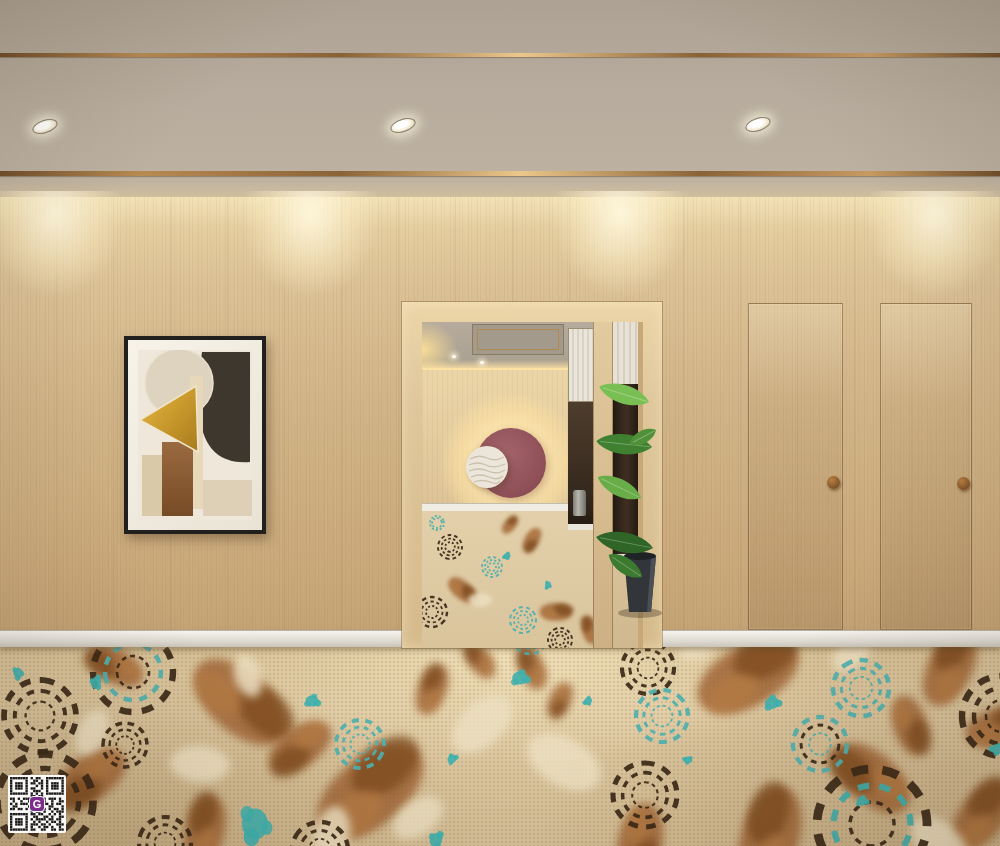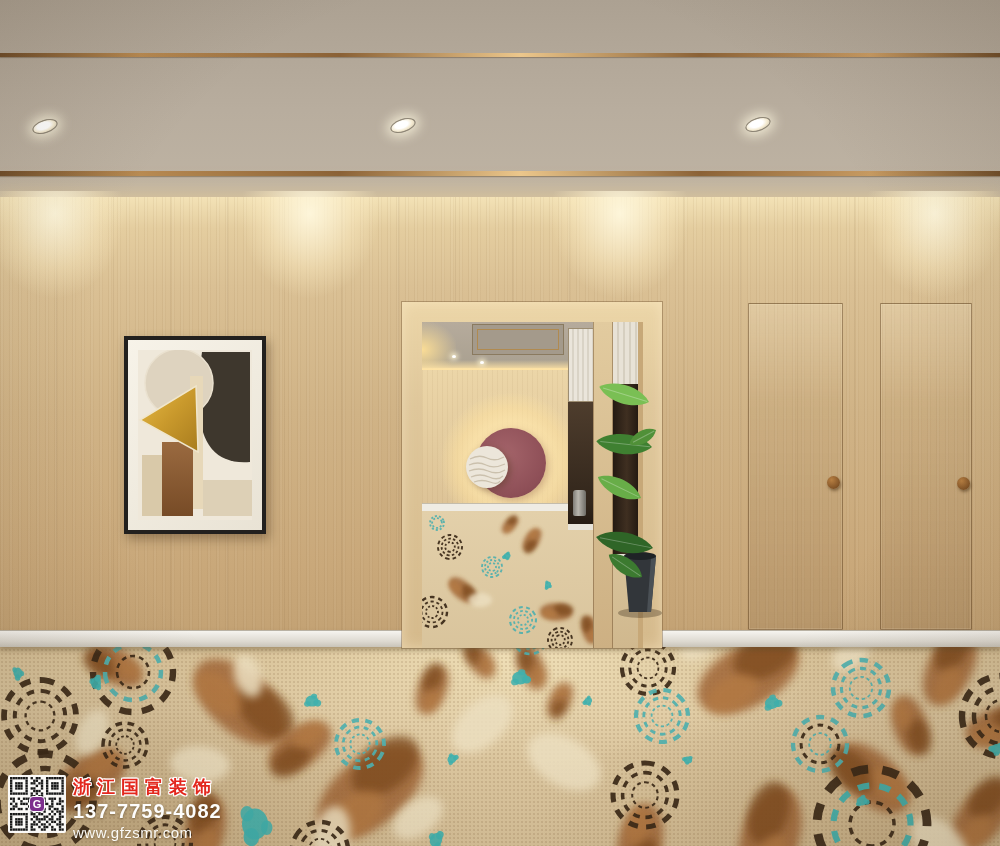--- a/index.html
+++ b/index.html
@@ -849,20 +849,15 @@
           <rect x="25.13" y="53.4" width="2.3644" height="2.3644" fill="#1a1a1a"></rect>
           <rect x="32.839999999999996" y="53.4" width="2.3644" height="2.3644" fill="#1a1a1a"></rect>
           <rect x="35.41" y="53.4" width="2.3644" height="2.3644" fill="#1a1a1a"></rect>
           <rect x="43.12" y="53.4" width="2.3644" height="2.3644" fill="#1a1a1a"></rect>
           <rect x="45.69" y="53.4" width="2.3644" height="2.3644" fill="#1a1a1a"></rect>
           <rect x="50.83" y="53.4" width="2.3644" height="2.3644" fill="#1a1a1a"></rect>
           <rect x="53.4" y="53.4" width="2.3644" height="2.3644" fill="#1a1a1a"></rect>
         </svg>
       <div id="qr-badge">G</div>
     </div>
-    <div id="wm-texts">
-      <div id="wm-brand">浙江国富装饰</div>
-      <div id="wm-phone">137-7759-4082</div>
-      <div id="wm-site">www.gfzsmr.com</div>
-    </div>
   </div>
 
 </div>
 
 </body></html>

